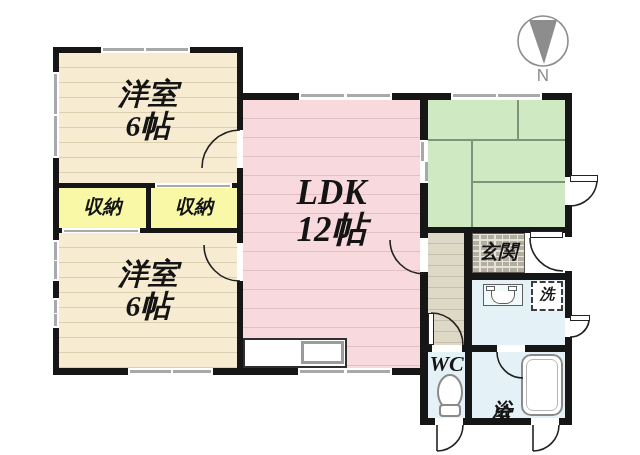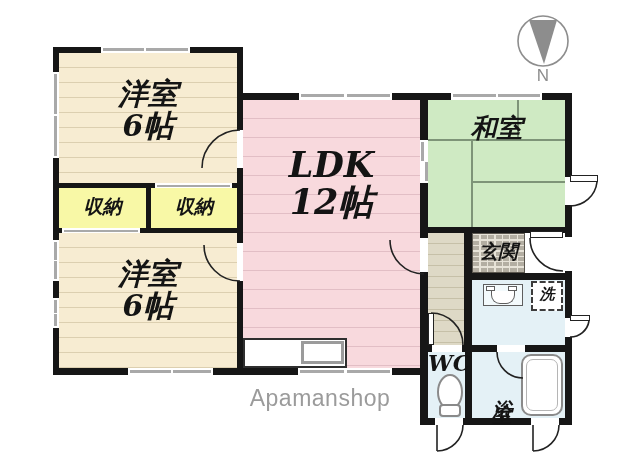--- a/index.html
+++ b/index.html
@@ -16,21 +16,21 @@
   .room-entry{background-color:#b3aea2;
      background-image:repeating-linear-gradient(0deg,transparent 0 4px,#e7e3d8 4px 5.5px),
                       repeating-linear-gradient(90deg,transparent 0 6px,#e7e3d8 6px 7.5px);
      border:1px solid #5a564e;box-sizing:border-box;}
   .wall{background:#161616;}
   .gap{background:#ffffff;}
   .winbar{background:#a9a9a9;}
   .tatami-line{background:#7e9478;}
   .leaf{background:#fff;border:1px solid #222;box-sizing:border-box;}
   
-  .lbl{color:#141414;font-weight:bold;font-style:italic;text-align:center;line-height:1.05;white-space:nowrap;}
+  .lbl{color:#141414;font-weight:bold;font-style:italic;text-align:center;line-height:1.05;white-space:nowrap;font-family:Liberation Serif, serif;}
   .lbl-xl{font-size:35px;}
   .lbl-lg{font-size:30px;}
   .lbl-md{font-size:26px;}
   .lbl-sm{font-size:19px;}
   .lbl-xs{font-size:15px;}
   .vert{writing-mode:vertical-rl;letter-spacing:4px;}
   .gray-sans{font-family:"Liberation Sans", sans-serif;color:#9b9b9b;}
   
   .fixture{background:#fff;border:2px solid #8a8a8a;box-sizing:border-box;}
   .counter{background:#fff;border:2px solid #2f2f2f;box-sizing:border-box;}
@@ -178,27 +178,25 @@
   <div class="abs lbl lbl-lg" style="left:59px;top:78px;width:178px;">
     <div>洋室</div>
     <div>6帖</div>
   </div>
   <div class="abs lbl lbl-sm" style="left:59px;top:197px;width:87px;">収納</div>
   <div class="abs lbl lbl-sm" style="left:151px;top:197px;width:86px;">収納</div>
   <div class="abs lbl lbl-lg" style="left:59px;top:258px;width:178px;">
     <div>洋室</div>
     <div>6帖</div>
   </div>
-  <div class="abs lbl lbl-xl" style="left:243px;top:147px;width:177px;">
+  <div class="abs lbl lbl-xl" style="left:243px;top:175px;width:177px;">
     <div>LDK</div>
     <div>12帖</div>
   </div>
   <div class="abs lbl lbl-md" style="left:428px;top:115px;width:137px;">
-    <div>和室</div>
   </div>
   <div class="abs lbl lbl-sm" style="left:472px;top:242px;width:53px;">玄関</div>
   <div class="abs lbl" style="left:428px;top:352px;width:37px;font-size:22px;">WC</div>
   <div class="abs lbl vert" style="left:492px;top:362px;height:54px;font-size:19px;">浴室</div>
   <div class="abs lbl lbl-xs" style="left:531px;top:287px;width:32px;">洗</div>
 
-  <div class="abs gray-sans" style="left:240px;top:385px;width:160px;text-align:center;font-size:23px;letter-spacing:0.5px;">Apamanshop</div>
 
 </div>
 
 </body></html>

